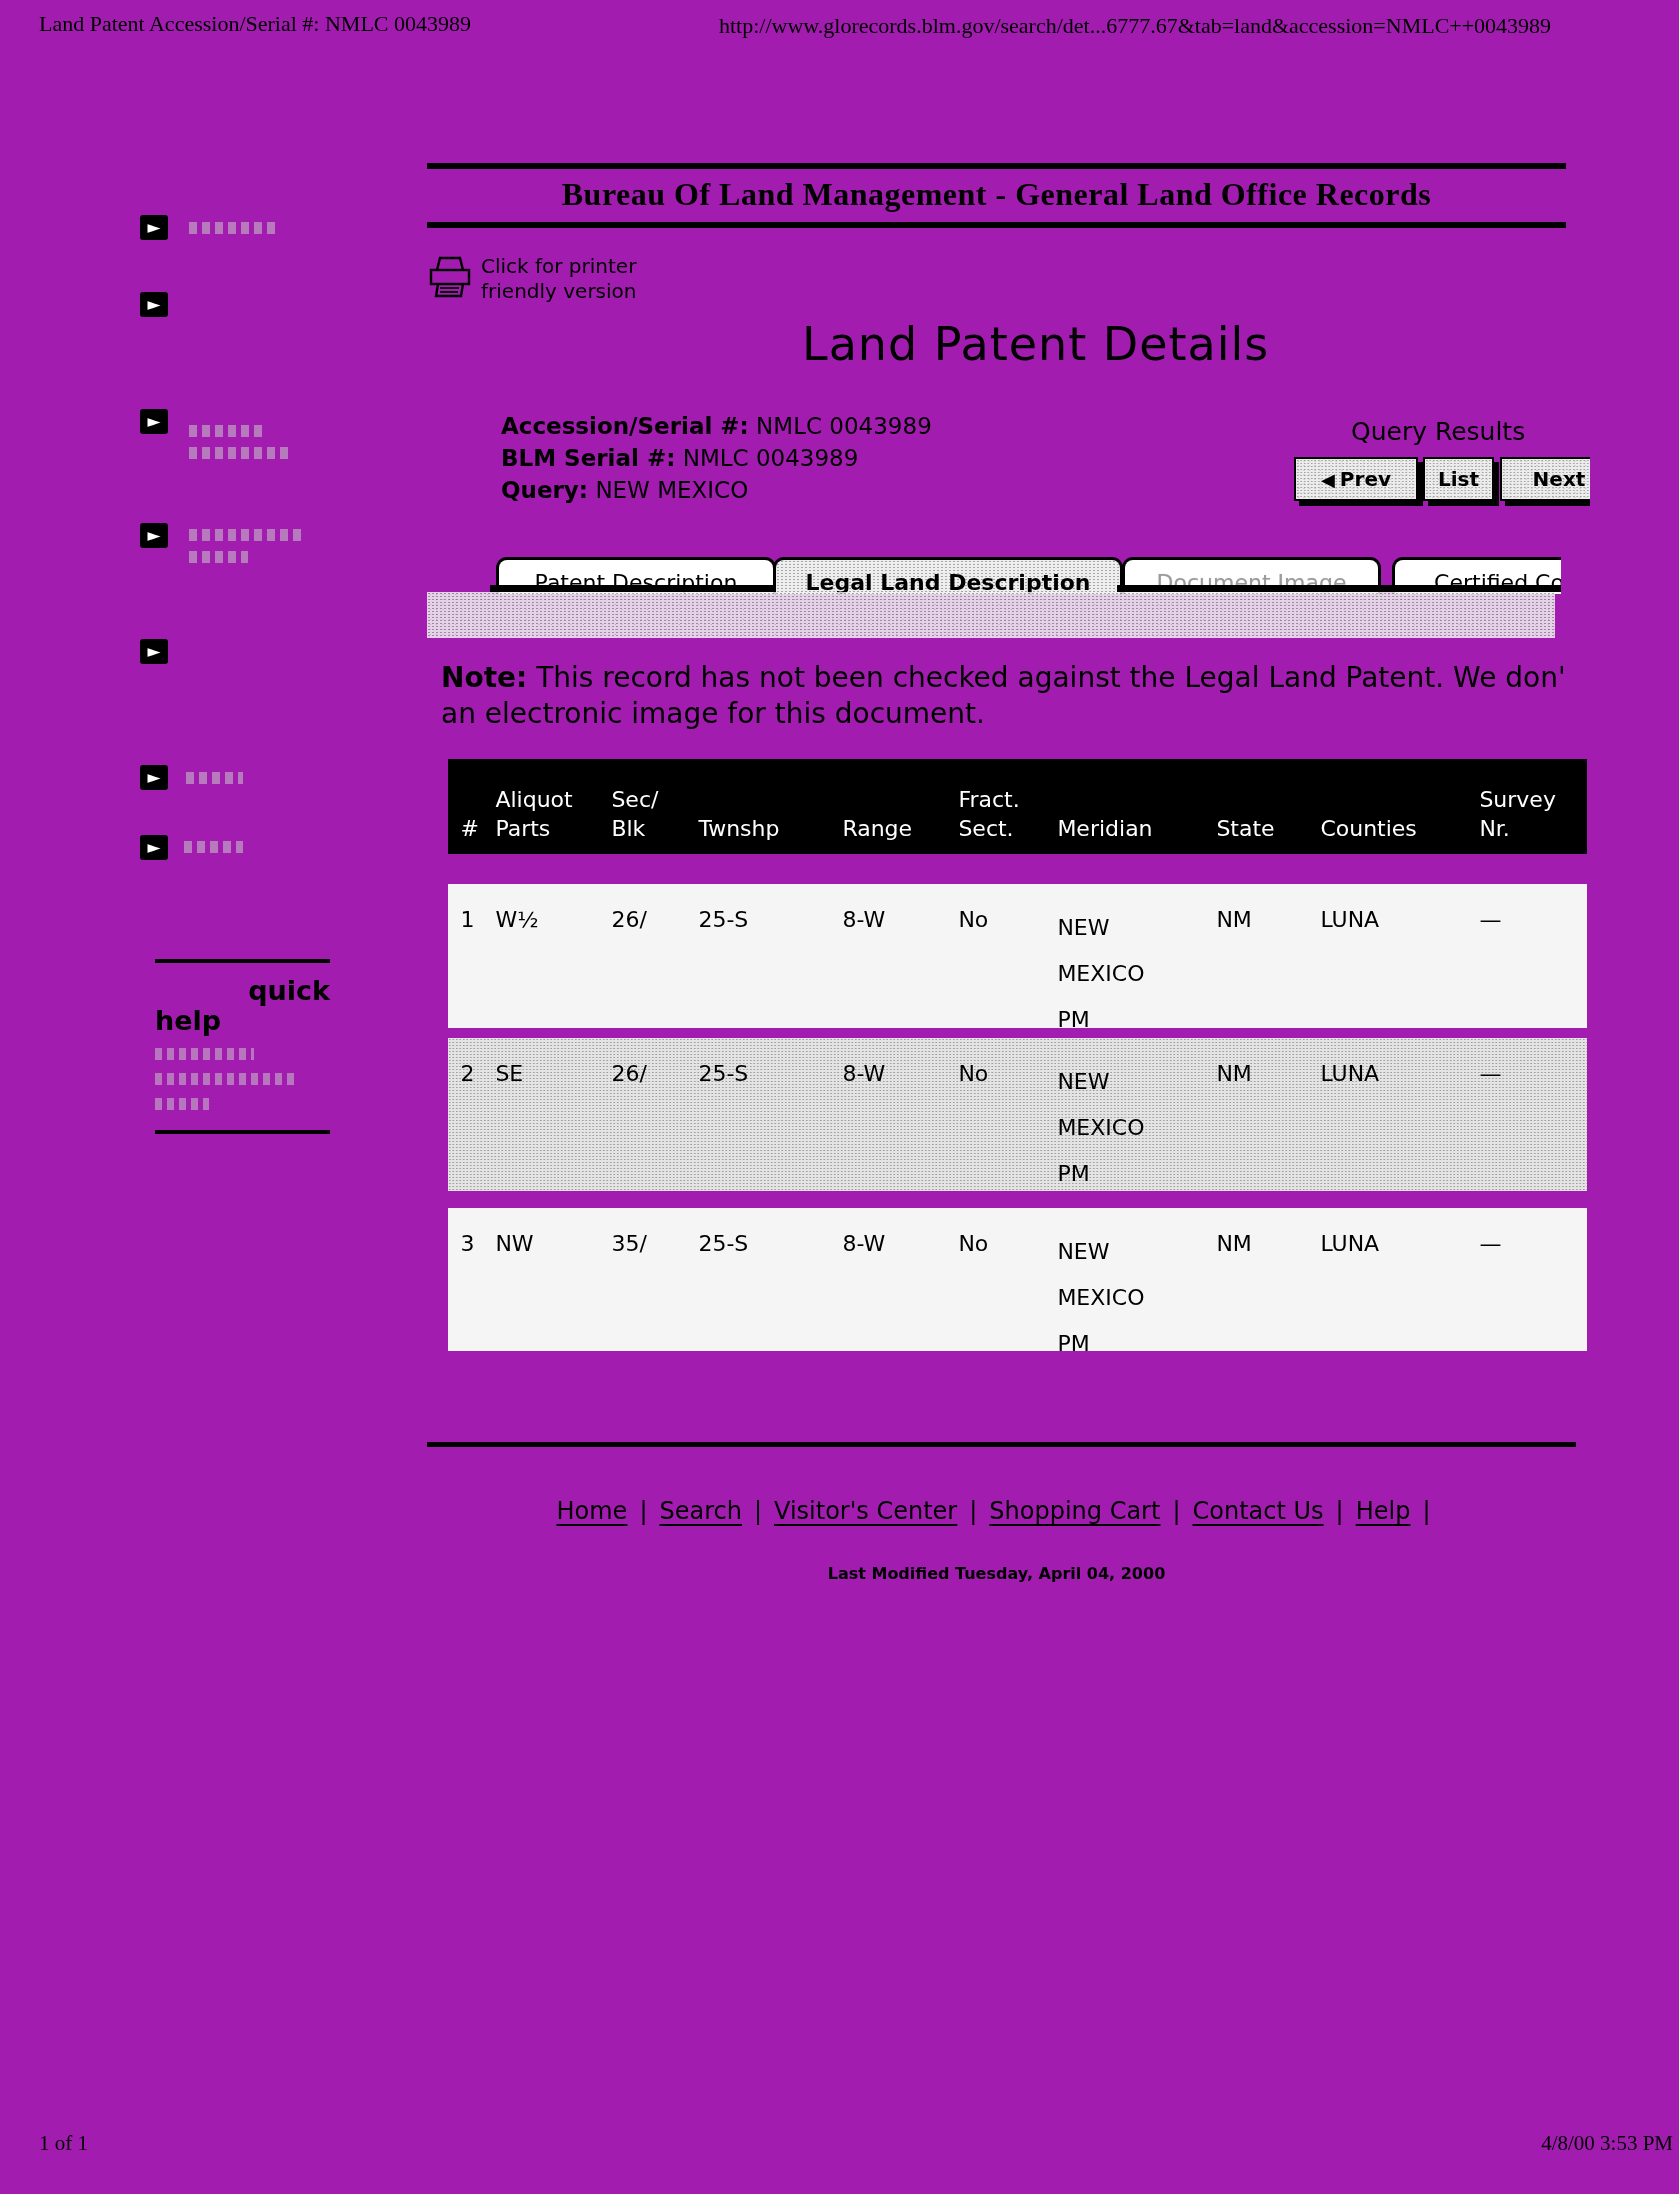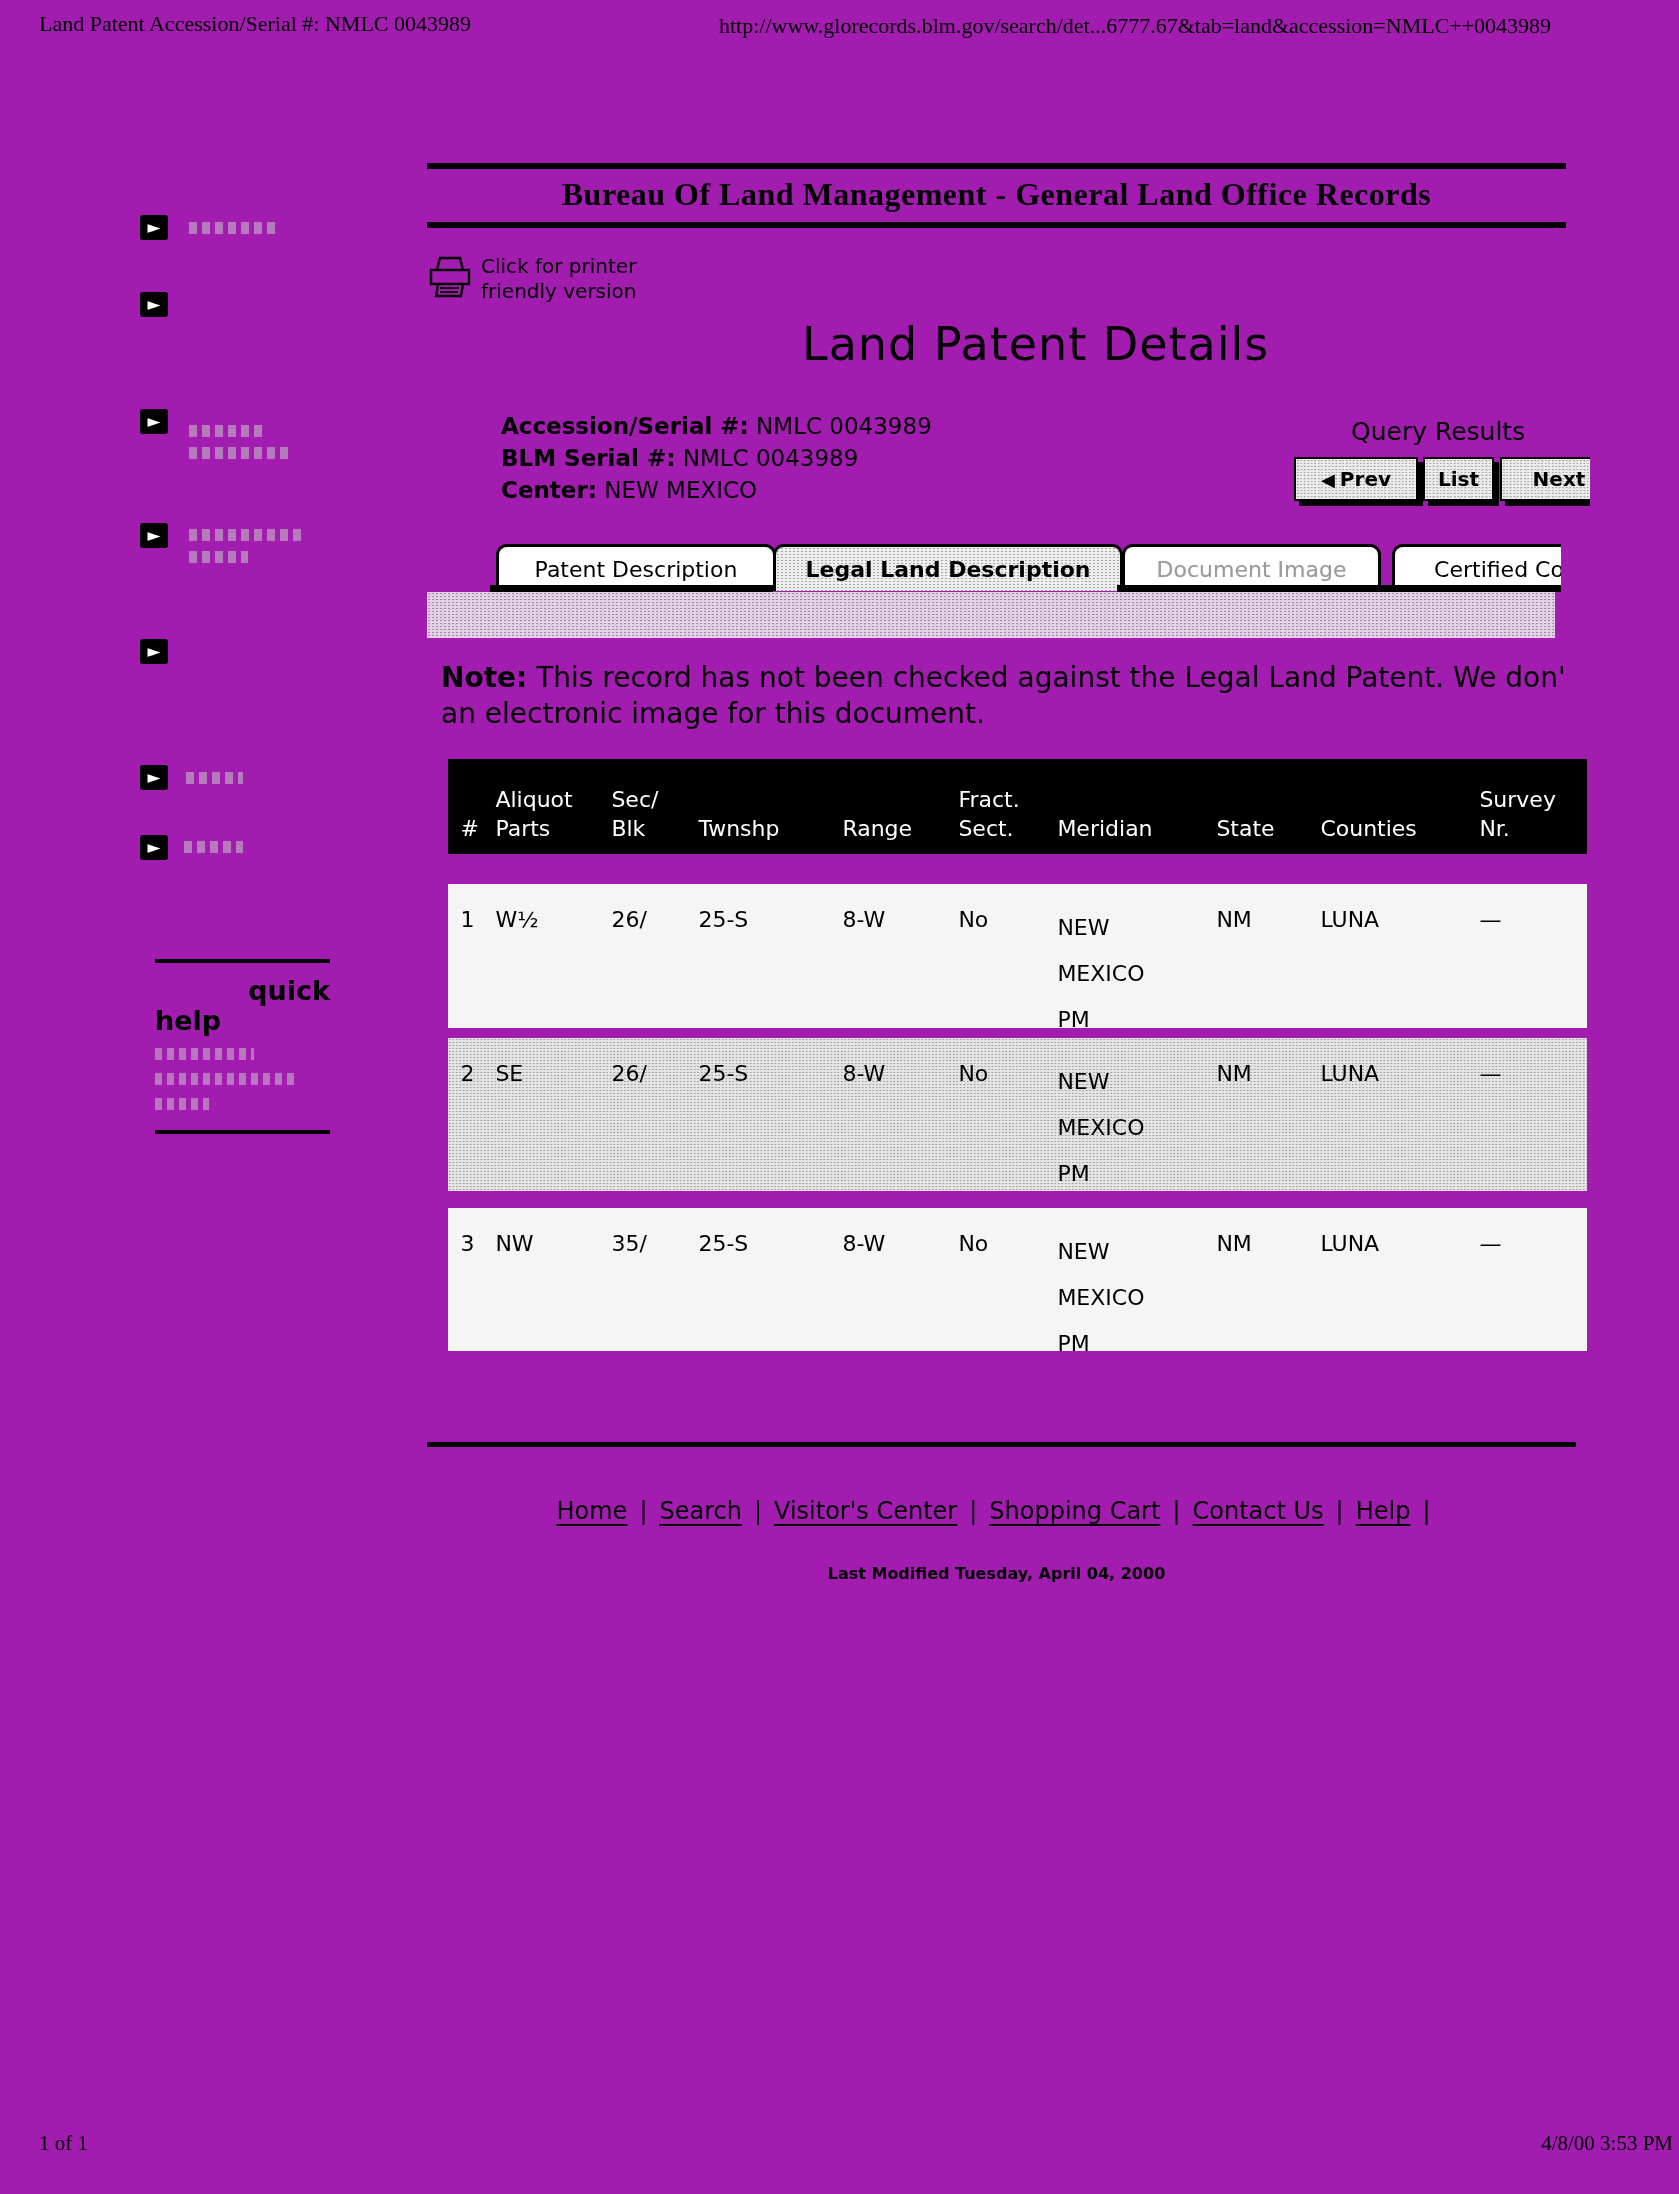--- a/index.html
+++ b/index.html
@@ -52,21 +52,21 @@
        background-color:#ededed;
        background-image:radial-gradient(rgba(0,0,0,.30) 0.5px,transparent 0.6px),radial-gradient(rgba(0,0,0,.18) 0.5px,transparent 0.5px);
        background-size:3.5px 3px,5.4px 4.5px;}
   .btn-prev{left:1294px;width:120px;}
   .btn-list{left:1423px;width:67px;}
   .btn-next{left:1500px;width:114px;}
   .btn .arr{margin-right:5px;font-size:18px;}
 
   
   .tabbar{position:absolute;left:427px;top:541px;width:1134px;height:53px;overflow:hidden;}
-  .tab{position:absolute;top:3px;height:44px;border:3px solid #000;border-bottom:none;border-radius:11px 11px 0 0;
+  .tab{position:absolute;top:16px;height:44px;border:3px solid #000;border-bottom:none;border-radius:11px 11px 0 0;
        display:flex;align-items:center;justify-content:center;font-size:22px;background:#fff;white-space:nowrap;}
   .tab-active{font-weight:bold;
        background-color:#eeeeee;
        background-image:radial-gradient(rgba(0,0,0,.30) 0.5px,transparent 0.6px),radial-gradient(rgba(0,0,0,.16) 0.5px,transparent 0.5px);
        background-size:4px 3px,6px 5px;}
   .tab-disabled{color:#9b9b9b;text-shadow:0 0 1px #cfcfcf;}
   .tab-pd{left:69px;width:274px;}
   .tab-lld{left:346px;width:344px;}
   .tab-di{left:695px;width:253px;}
   .tab-cc{left:965px;width:208px;}
@@ -174,21 +174,21 @@
         <span>Click for printer</span><br>
         <span>friendly version</span>
       </span>
     </div>
 
     <div class="page-title">Land Patent Details</div>
 
     <div class="details">
       <div><b>Accession/Serial #:</b>&nbsp;<span>NMLC 0043989</span></div>
       <div><b>BLM Serial #:</b>&nbsp;<span>NMLC 0043989</span></div>
-      <div><b>Center:</b>&nbsp;<span>NEW MEXICO</span></div>
+      <div><b>Query:</b>&nbsp;<span>NEW MEXICO</span></div>
     </div>
 
     <div class="qr-label">Query Results</div>
     <div class="btn btn-prev">
       <span class="arr">◀</span>
       <span>Prev</span>
     </div>
     <div class="btn btn-list">
       <span>List</span>
     </div>

